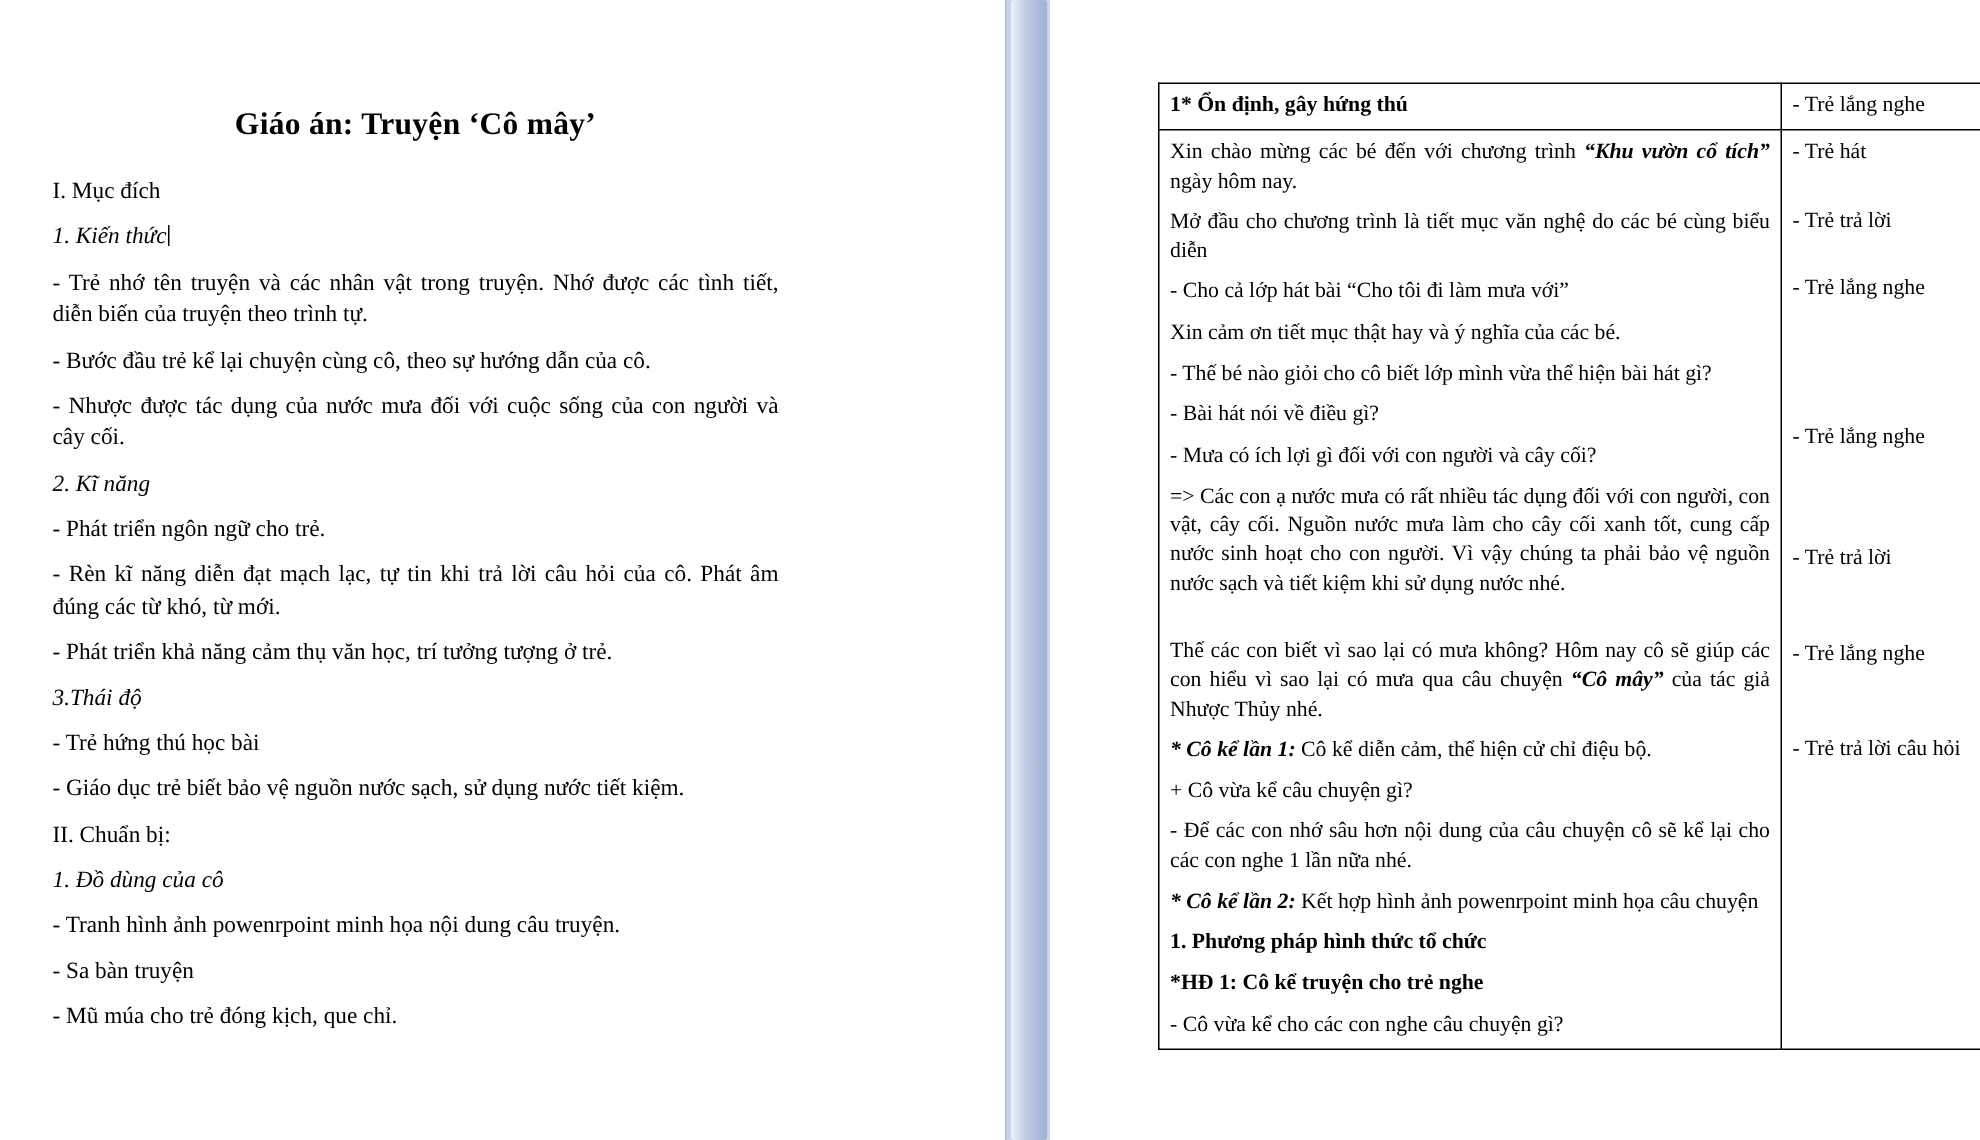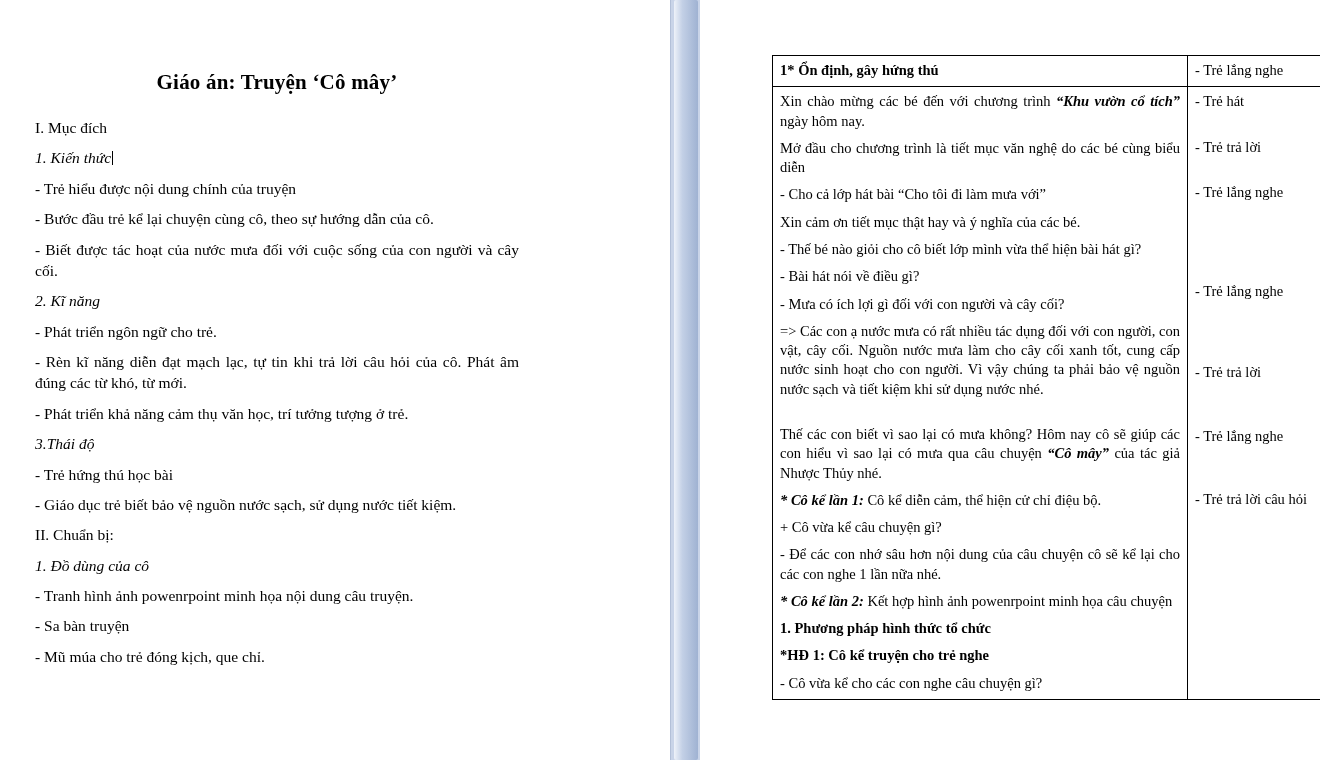--- a/index.html
+++ b/index.html
@@ -121,23 +121,23 @@
 <div class="page">
 
   <div class="left-pane">
     <div class="left-inner">
       <div class="doc-title">Giáo án: Truyện ‘Cô mây’</div>
 
       <div class="p bold">I. Mục đích</div>
 
       <div class="p bolditalic"><span>1. Kiến thức</span><span class="caret"></span></div>
 
-      <div class="p">- Trẻ hiểu được nội dung chính của truyện</div>
+      <div class="p">- Trẻ nhớ tên truyện và các nhân vật trong truyện. Nhớ được các tình tiết, diễn biến của truyện theo trình tự.</div>
       <div class="p">- Bước đầu trẻ kể lại chuyện cùng cô, theo sự hướng dẫn của cô.</div>
-      <div class="p">- Biết được tác hoạt của nước mưa đối với cuộc sống của con người và cây cối.</div>
+      <div class="p">- Nhược được tác dụng của nước mưa đối với cuộc sống của con người và cây cối.</div>
 
       <div class="p bolditalic">2. Kĩ năng</div>
       <div class="p">- Phát triển ngôn ngữ cho trẻ.</div>
       <div class="p">- Rèn kĩ năng diễn đạt mạch lạc, tự tin khi trả lời câu hỏi của cô. Phát âm đúng các từ khó, từ mới.</div>
       <div class="p">- Phát triển khả năng cảm thụ văn học, trí tưởng tượng ở trẻ.</div>
 
       <div class="p bolditalic">3.Thái độ</div>
       <div class="p">- Trẻ hứng thú học bài</div>
       <div class="p">- Giáo dục trẻ biết bảo vệ nguồn nước sạch, sử dụng nước tiết kiệm.</div>
 

